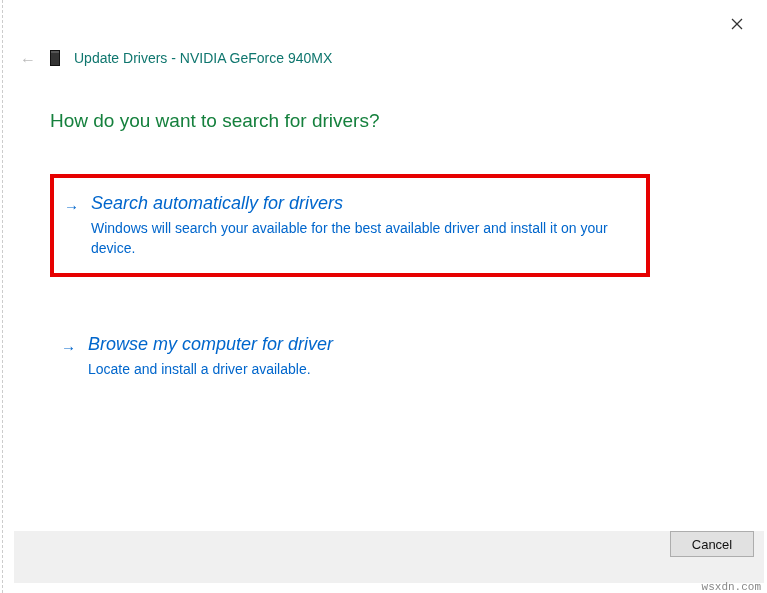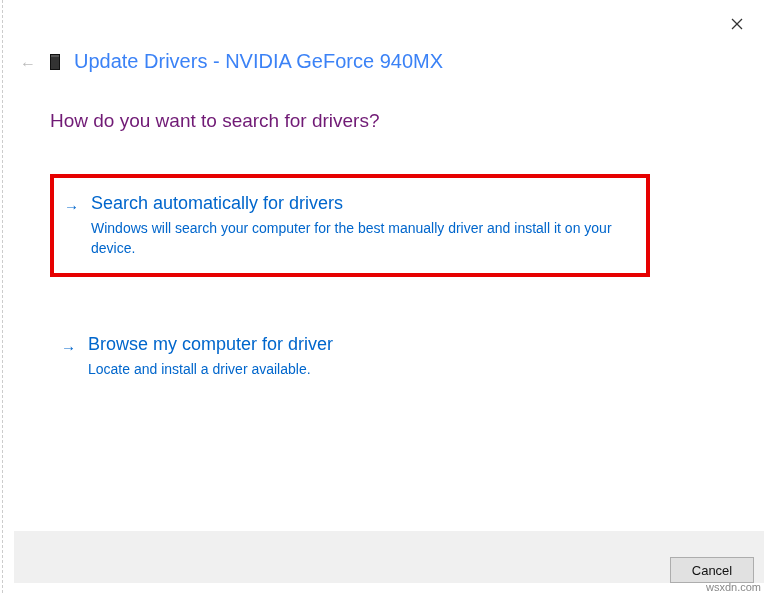--- a/index.html
+++ b/index.html
@@ -42,30 +42,30 @@
       line-height: 1;
     }
     .device-icon {
       width: 10px;
       height: 16px;
       background: #333;
       border: 1px solid #111;
       box-shadow: inset 0 2px 0 #555;
     }
     .header-title {
-      font-size: 20px;
-      color: #3b82f6;
+      font-size: 14px;
+      color: #0f766e;
       font-weight: 400;
     }
     .question {
       position: absolute;
       top: 110px;
       left: 50px;
       font-size: 19px;
-      color: #701a75;
+      color: #15803d;
       font-weight: 400;
     }
     .option {
       position: absolute;
       left: 50px;
       width: 600px;
       padding: 14px 16px 14px 10px;
       cursor: pointer;
       background: #fff;
     }
@@ -90,53 +90,55 @@
     }
     .option-text {
       flex: 1;
     }
     .option-title {
       color: #0066cc;
       font-size: 18px;
       font-weight: 400;
       line-height: 1.3;
       margin-bottom: 4px;
+      font-style: italic;
     }
     .option-desc {
       color: #0066cc;
       font-size: 14px;
       line-height: 1.4;
     }
     .footer {
       position: absolute;
       left: 14px;
       right: 3px;
       bottom: 10px;
       height: 52px;
       background: #f0f0f0;
       display: flex;
-      align-items: flex-end;
+      align-items: flex-start;
       justify-content: flex-end;
       padding-right: 10px;
     }
     .cancel-btn {
       width: 84px;
       height: 26px;
       background: #e1e1e1;
       border: 1px solid #adadad;
       font-size: 13px;
       cursor: pointer;
       color: #111;
     }
     .watermark {
       position: absolute;
       bottom: 0;
       right: 6px;
       font-size: 11px;
       color: #888;
+      font-family: Liberation Mono, monospace;
     }
     .left-edge {
       position: absolute;
       left: 2px;
       top: 0;
       bottom: 0;
       width: 1px;
       border-left: 1px dashed #ccc;
     }
   </style>
@@ -158,21 +160,21 @@
   <span class="header-title">Update Drivers - NVIDIA GeForce 940MX</span>
 </div>
 
 <div class="question">How do you want to search for drivers?</div>
 
 <div class="option highlighted">
   <div class="option-inner">
     <span class="arrow-icon">→</span>
     <div class="option-text">
       <div class="option-title">Search automatically for drivers</div>
-      <div class="option-desc">Windows will search your computer for the best manually driver and install it on your device.</div>
+      <div class="option-desc">Windows will search your available for the best available driver and install it on your device.</div>
     </div>
   </div>
 </div>
 
 <div class="option normal">
   <div class="option-inner">
     <span class="arrow-icon">→</span>
     <div class="option-text">
       <div class="option-title">Browse my computer for driver</div>
       <div class="option-desc">Locate and install a driver available.</div>

